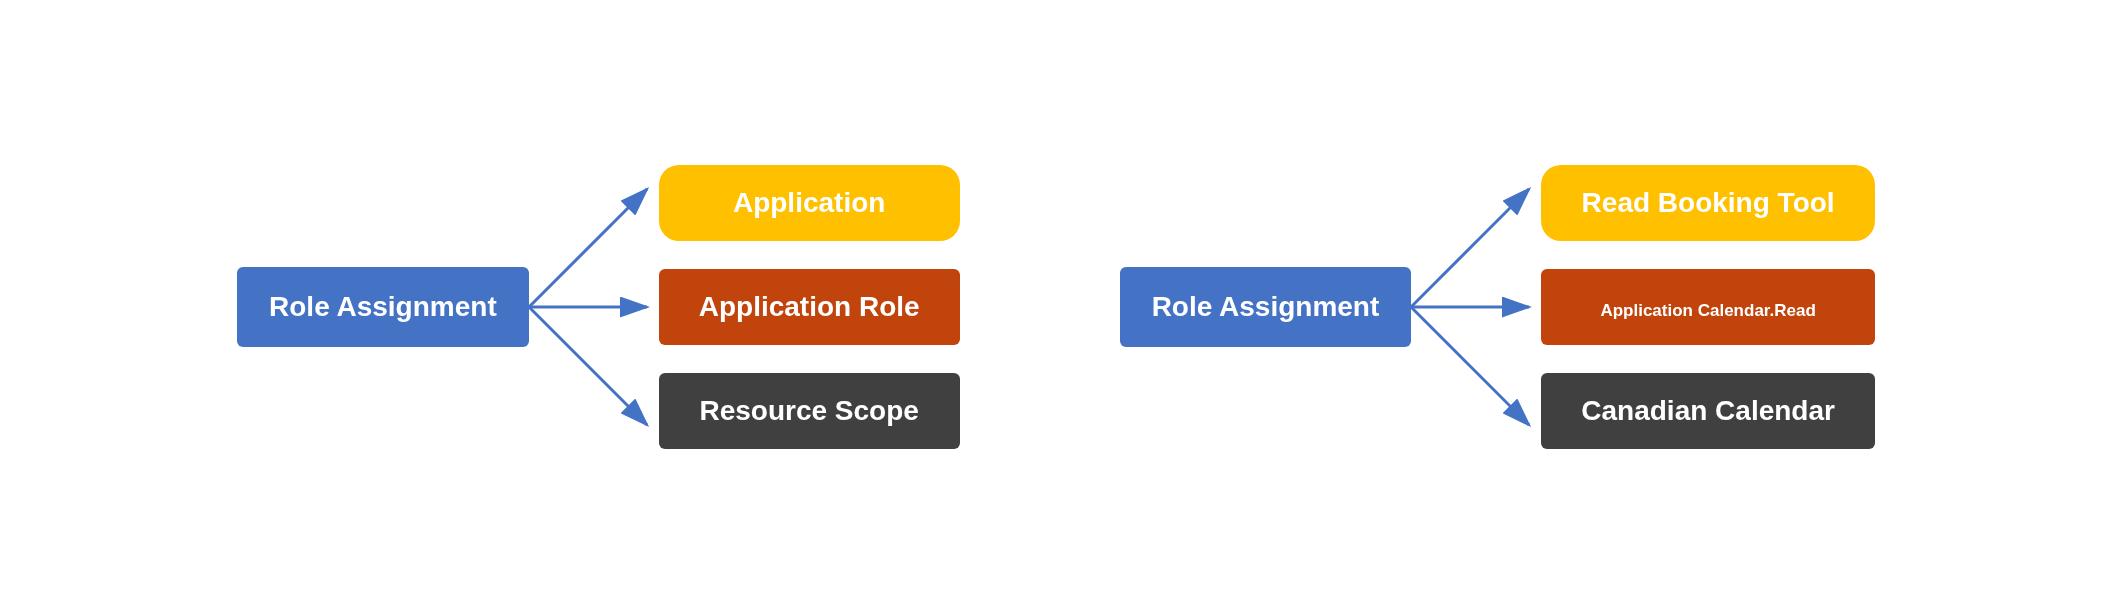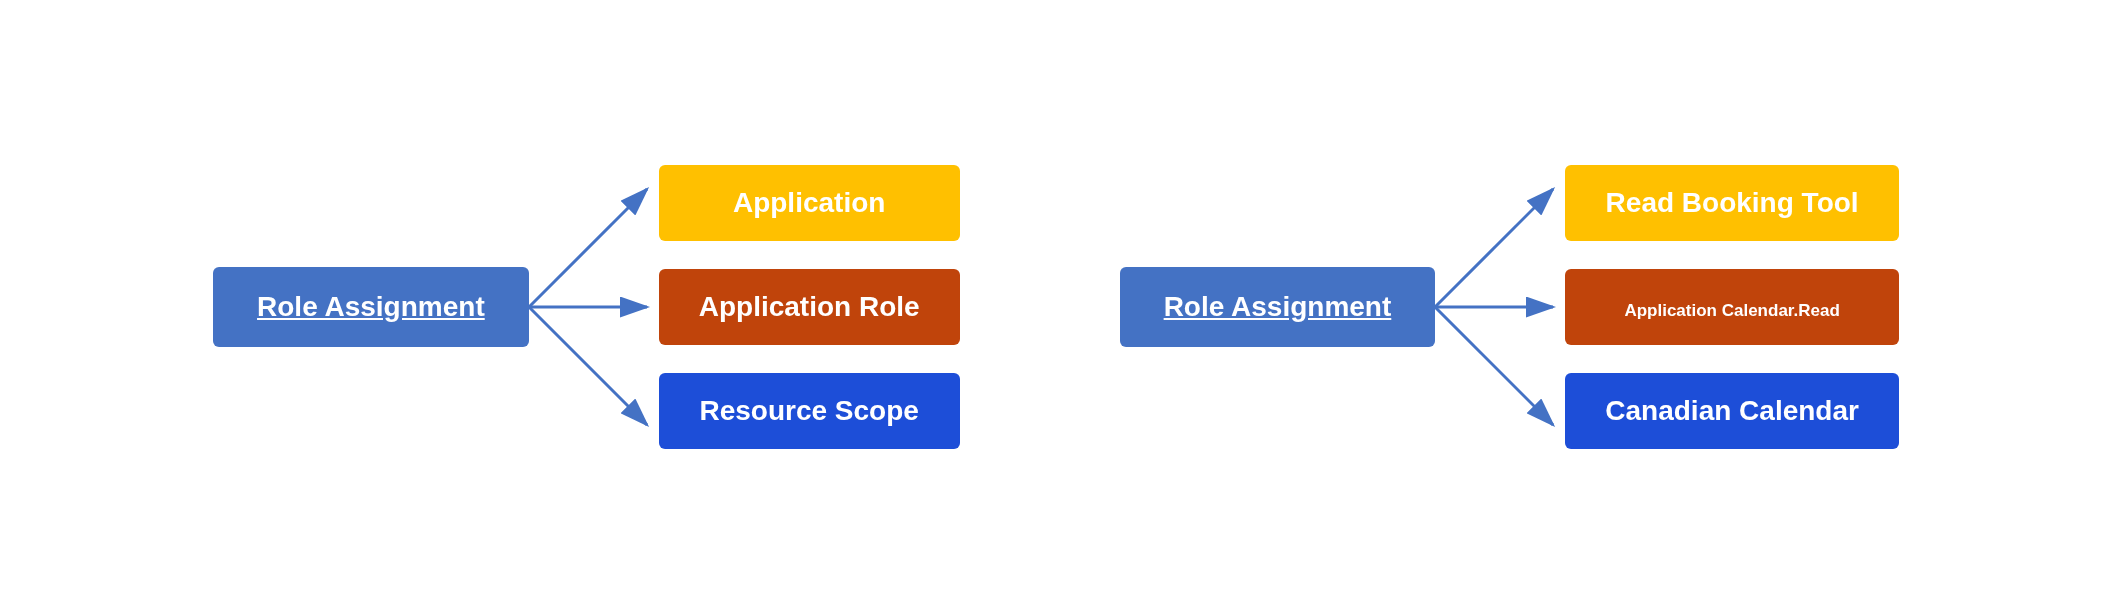--- a/index.html
+++ b/index.html
@@ -27,49 +27,48 @@
       display: flex;
       align-items: center;
       position: relative;
     }
 
     .source-box {
       background: #4472C4;
       color: white;
       font-size: 28px;
       font-weight: 600;
-      padding: 24px 44px;
+      padding: 24px 32px;
       border-radius: 6px;
       text-align: center;
       white-space: nowrap;
       position: relative;
       z-index: 2;
-      text-decoration: underline;
     }
 
     .target-boxes {
       display: flex;
       flex-direction: column;
       gap: 28px;
     }
 
     .target-box {
       color: white;
       font-size: 28px;
       font-weight: 600;
       padding: 22px 40px;
       border-radius: 6px;
       text-align: center;
       white-space: nowrap;
       min-width: 300px;
     }
 
-    .box-yellow { background: #FFC000; }
+    .box-yellow { background: #FFC000; border-radius: 20px; }
     .box-orange { background: #C0440B; }
-    .box-green  { background: #1d4ed8; }
+    .box-green  { background: #404040; }
   </style>
 </head>
 <body>
 
 <div class="diagram-container">
 
   <div class="diagram">
     <div class="source-box">
       <span>Role Assignment</span>
     </div>

